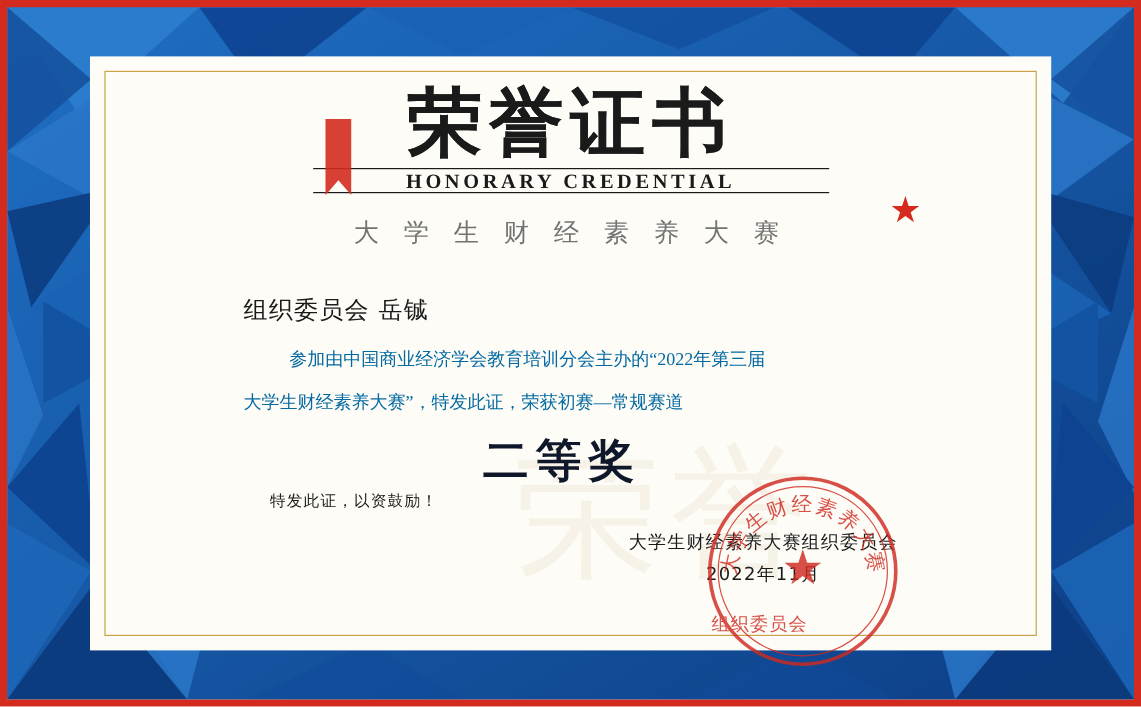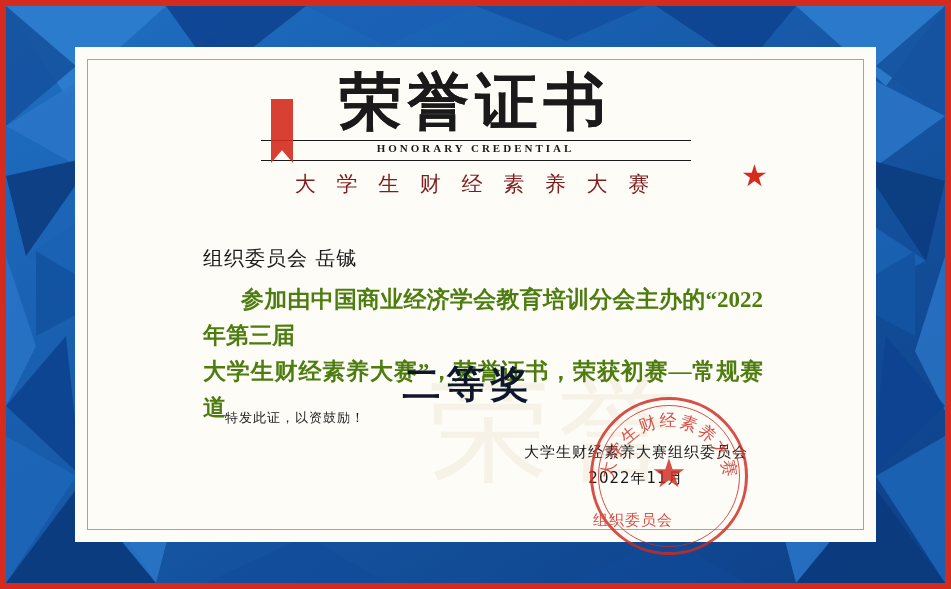--- a/index.html
+++ b/index.html
@@ -100,31 +100,31 @@
     left: 0; right: 0;
     height: 1px;
     background: #1a1a1a;
   }
   .title-rule.r1 { top: 2px; }
   .title-rule.r2 { top: 22px; }
   .title-en {
     position: absolute;
     left: 0; right: 0;
     top: 4px;
-    font-size: 11px;
+    font-size: 17px;
     letter-spacing: 3px;
     font-family: "Liberation Serif", serif;
     color: #1a1a1a;
     font-weight: bold;
   }
   .title-sub {
-    margin-top: 6px;
+    margin-top: 16px;
     font-size: 21px;
     letter-spacing: 7px;
-    color: #7f1d1d;
+    color: #737373;
     font-family: "DejaVu Sans", sans-serif;
   }
   .title-star {
     position: absolute;
     right: 108px;
     top: 92px;
     color: #d52b1e;
     font-size: 30px;
     line-height: 1;
   }
@@ -147,26 +147,25 @@
     font-size: 20px;
     color: #1a1a1a;
     font-family: "DejaVu Sans", sans-serif;
     letter-spacing: 1px;
   }
   .body-text {
     position: absolute;
     left: 128px;
     top: 235px;
     width: 560px;
-    font-size: 23px;
+    font-size: 15px;
     line-height: 36px;
-    color: #4d7c0f;
+    color: #0369a1;
     font-family: "Liberation Serif", "DejaVu Serif", serif;
     text-align: justify;
-    font-weight: bold;
   }
   .body-text .indent { text-indent: 38px; display: block; }
   .award {
     position: absolute;
     left: 0; right: 14px;
     top: 312px;
     text-align: center;
     font-size: 38px;
     font-weight: bold;
     letter-spacing: 6px;
@@ -324,21 +323,21 @@
       </div>
       <div class="title-sub">大 学 生 财 经 素 养 大 赛</div>
       <div class="title-star">★</div>
       <div class="title-ribbon"></div>
     </div>
 
     <div class="recipient">组织委员会 岳铖</div>
 
     <div class="body-text">
       <span class="indent">参加由中国商业经济学会教育培训分会主办的“2022年第三届</span>
-      <span>大学生财经素养大赛”，荣誉证书，荣获初赛—常规赛道</span>
+      <span>大学生财经素养大赛”，特发此证，荣获初赛—常规赛道</span>
     </div>
 
     <div class="award">二等奖</div>
 
     <div class="closing">特发此证，以资鼓励！</div>
 
     <div class="signature">
       <div class="sig-org">大学生财经素养大赛组织委员会</div>
       <div class="sig-date">2022年11月</div>
     </div>

